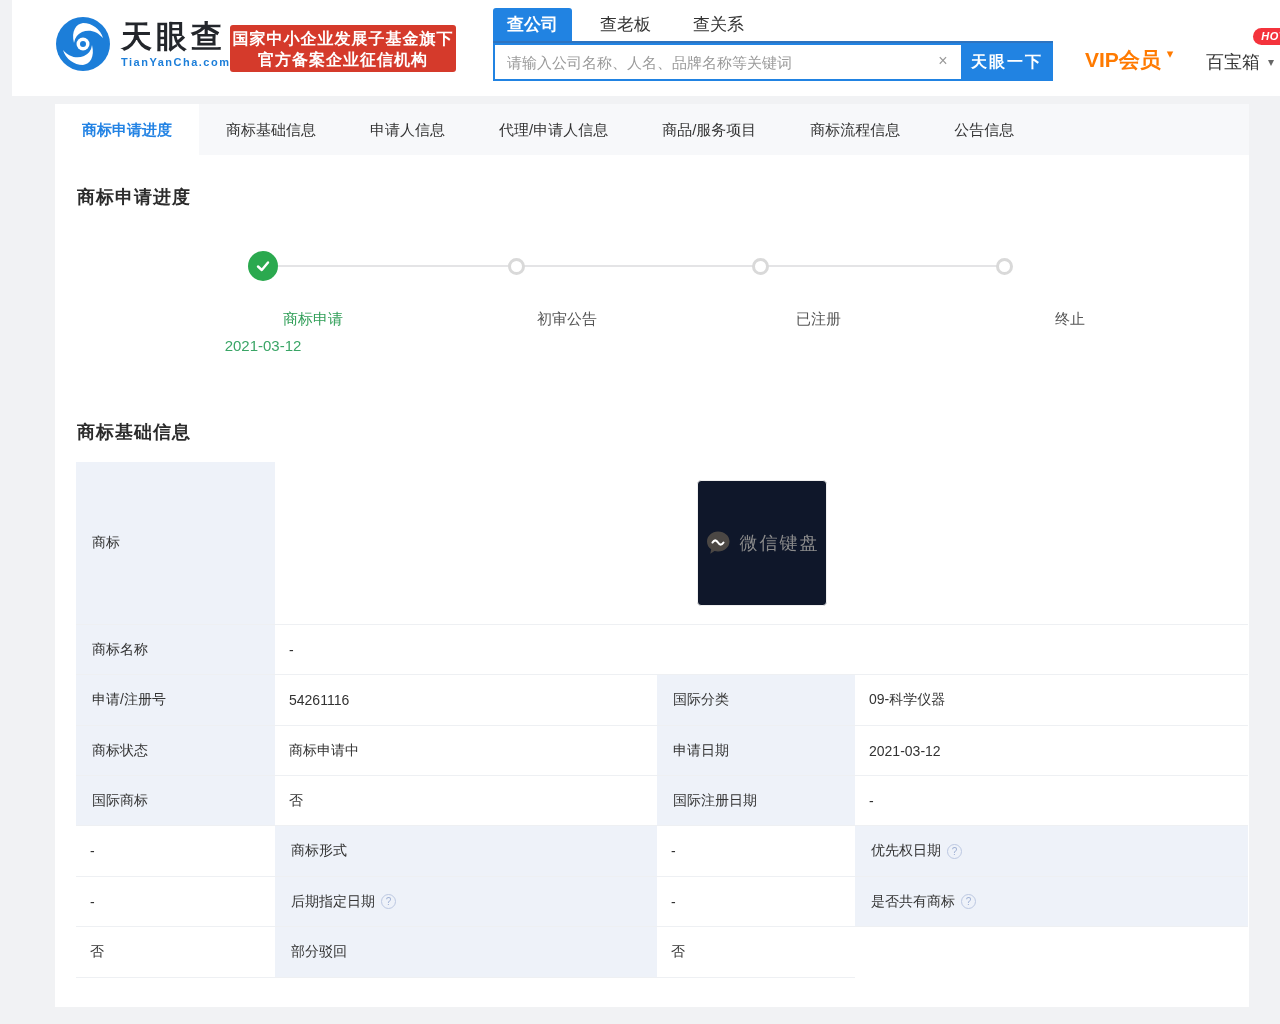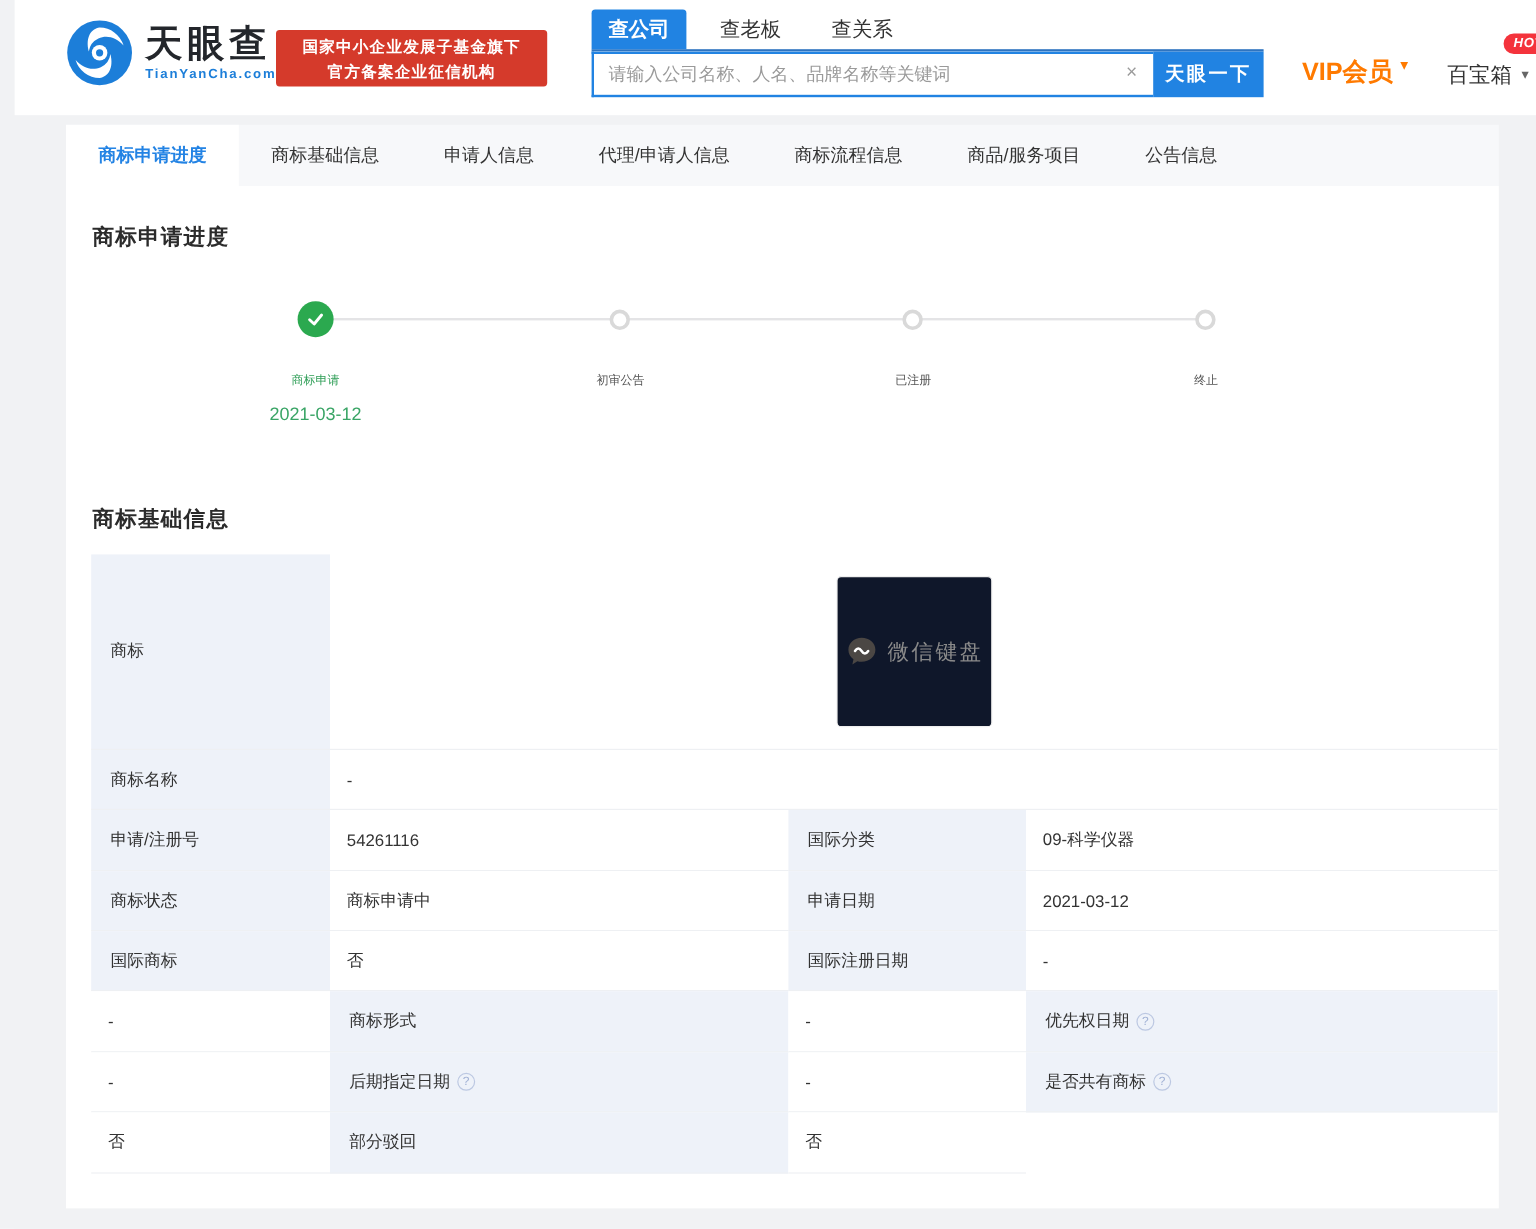--- a/index.html
+++ b/index.html
@@ -9,21 +9,21 @@
 
   
   .header { position:absolute; top:0; left:0; width:1280px; height:96px; background:#ffffff; }
   .logo { position:absolute; left:43px; top:16px; display:flex; align-items:center; cursor:pointer; }
   .logo-mark { width:56px; height:56px; }
   .logo-text { margin-left:10px; }
   .logo-brand { font-size:31px; font-weight:bold; color:#23262b; letter-spacing:4px; line-height:34px; }
   .logo-domain { font-size:11px; font-weight:bold; color:#1c7ed9; letter-spacing:1.5px; margin-top:2px; }
   .banner { position:absolute; left:218px; top:25px; width:226px; height:47px; background:#d53a2b; border-radius:3px;
             display:flex; flex-direction:column; justify-content:center; align-items:center; }
-  .banner div { color:#ffffff; font-size:13px; font-weight:bold; line-height:21px; letter-spacing:1px; }
+  .banner div { color:#ffffff; font-size:16px; font-weight:bold; line-height:21px; letter-spacing:1px; }
 
   .search-area { position:absolute; left:481px; top:14px; width:560px; }
   .search-tabs { display:flex; align-items:flex-end; border-bottom:2px solid #2e74c0; height:29px; }
   .stab { font-size:17px; color:#333; padding:5px 14px; cursor:pointer; }
   .stab + .stab { margin-left:14px; }
   .stab.active { background:#2183e2; color:#fff; border-radius:3px 3px 0 0; font-weight:bold; }
   .search-row { display:flex; margin-top:0; position:relative;justify-content:center; }
   .search-input { width:468px; height:38px; border:2px solid #2183e2; border-right:none; outline:none;
                   font-size:15px; color:#333; padding:0 34px 0 12px; font-family:inherit; }
   .search-input::placeholder { color:#9a9a9a; }
@@ -48,21 +48,21 @@
   .card { position:absolute; left:43px; top:155px; width:1194px; height:852px; background:#ffffff; }
   .sec-title { position:absolute; left:22px; font-size:18px; font-weight:bold; color:#2b2b2b; letter-spacing:1px; }
   .t1 { top:30px; } .t2 { top:265px; }
 
   
   .step-line { position:absolute; left:208px; top:110px; width:742px; height:2px; background:#e4e4e6; }
   .step-dot-done { position:absolute; left:193px; top:96px; width:30px; height:30px; border-radius:50%; background:#2ba94f;
                    display:flex; align-items:center; justify-content:center; }
   .step-dot { position:absolute; top:103px; width:17px; height:17px; border-radius:50%; background:#fff; border:3px solid #d9d9d9; }
   .d2 { left:453px; } .d3 { left:697px; } .d4 { left:941px; }
-  .step-label { position:absolute; top:155px; width:160px; text-align:center; font-size:10px; color:#555; }
+  .step-label { position:absolute; top:155px; width:160px; text-align:right; font-size:15px; color:#555; }
   .step-label.done { color:#2f9e57; }
   .sl1 { left:128px; } .sl2 { left:382px; } .sl3 { left:626px; } .sl4 { left:870px; }
   .step-date { position:absolute; top:182px; left:128px; width:160px; text-align:center; font-size:15px; color:#3aa566; }
 
   
   .info-table { position:absolute; left:21px; top:307px; width:1172px; display:grid;
                 grid-template-columns:199px 382px 198px 393px;
                 grid-template-rows:163px 50px 51px 50px 50px 51px 50px 51px; }
   .cell { display:flex; align-items:center; border-bottom:1px solid #eef0f3; font-size:14px; color:#333; }
   .lbl { background:#eef2f9; padding-left:16px; }
@@ -126,22 +126,22 @@
       <span class="caret">▾</span>
     </div>
     <div class="hot-badge">HOT</div>
   </div>
 
   <div class="navbar">
     <div class="ntab active">商标申请进度</div>
     <div class="ntab">商标基础信息</div>
     <div class="ntab">申请人信息</div>
     <div class="ntab">代理/申请人信息</div>
+    <div class="ntab">商品/服务项目</div>
     <div class="ntab">商标流程信息</div>
-    <div class="ntab">商品/服务项目</div>
     <div class="ntab">公告信息</div>
   </div>
 
   <div class="card">
 
     <div class="sec-title t1">商标申请进度</div>
 
     <div class="step-line"></div>
     <div class="step-dot-done">
       <svg width="16" height="16" viewBox="0 0 16 16">

